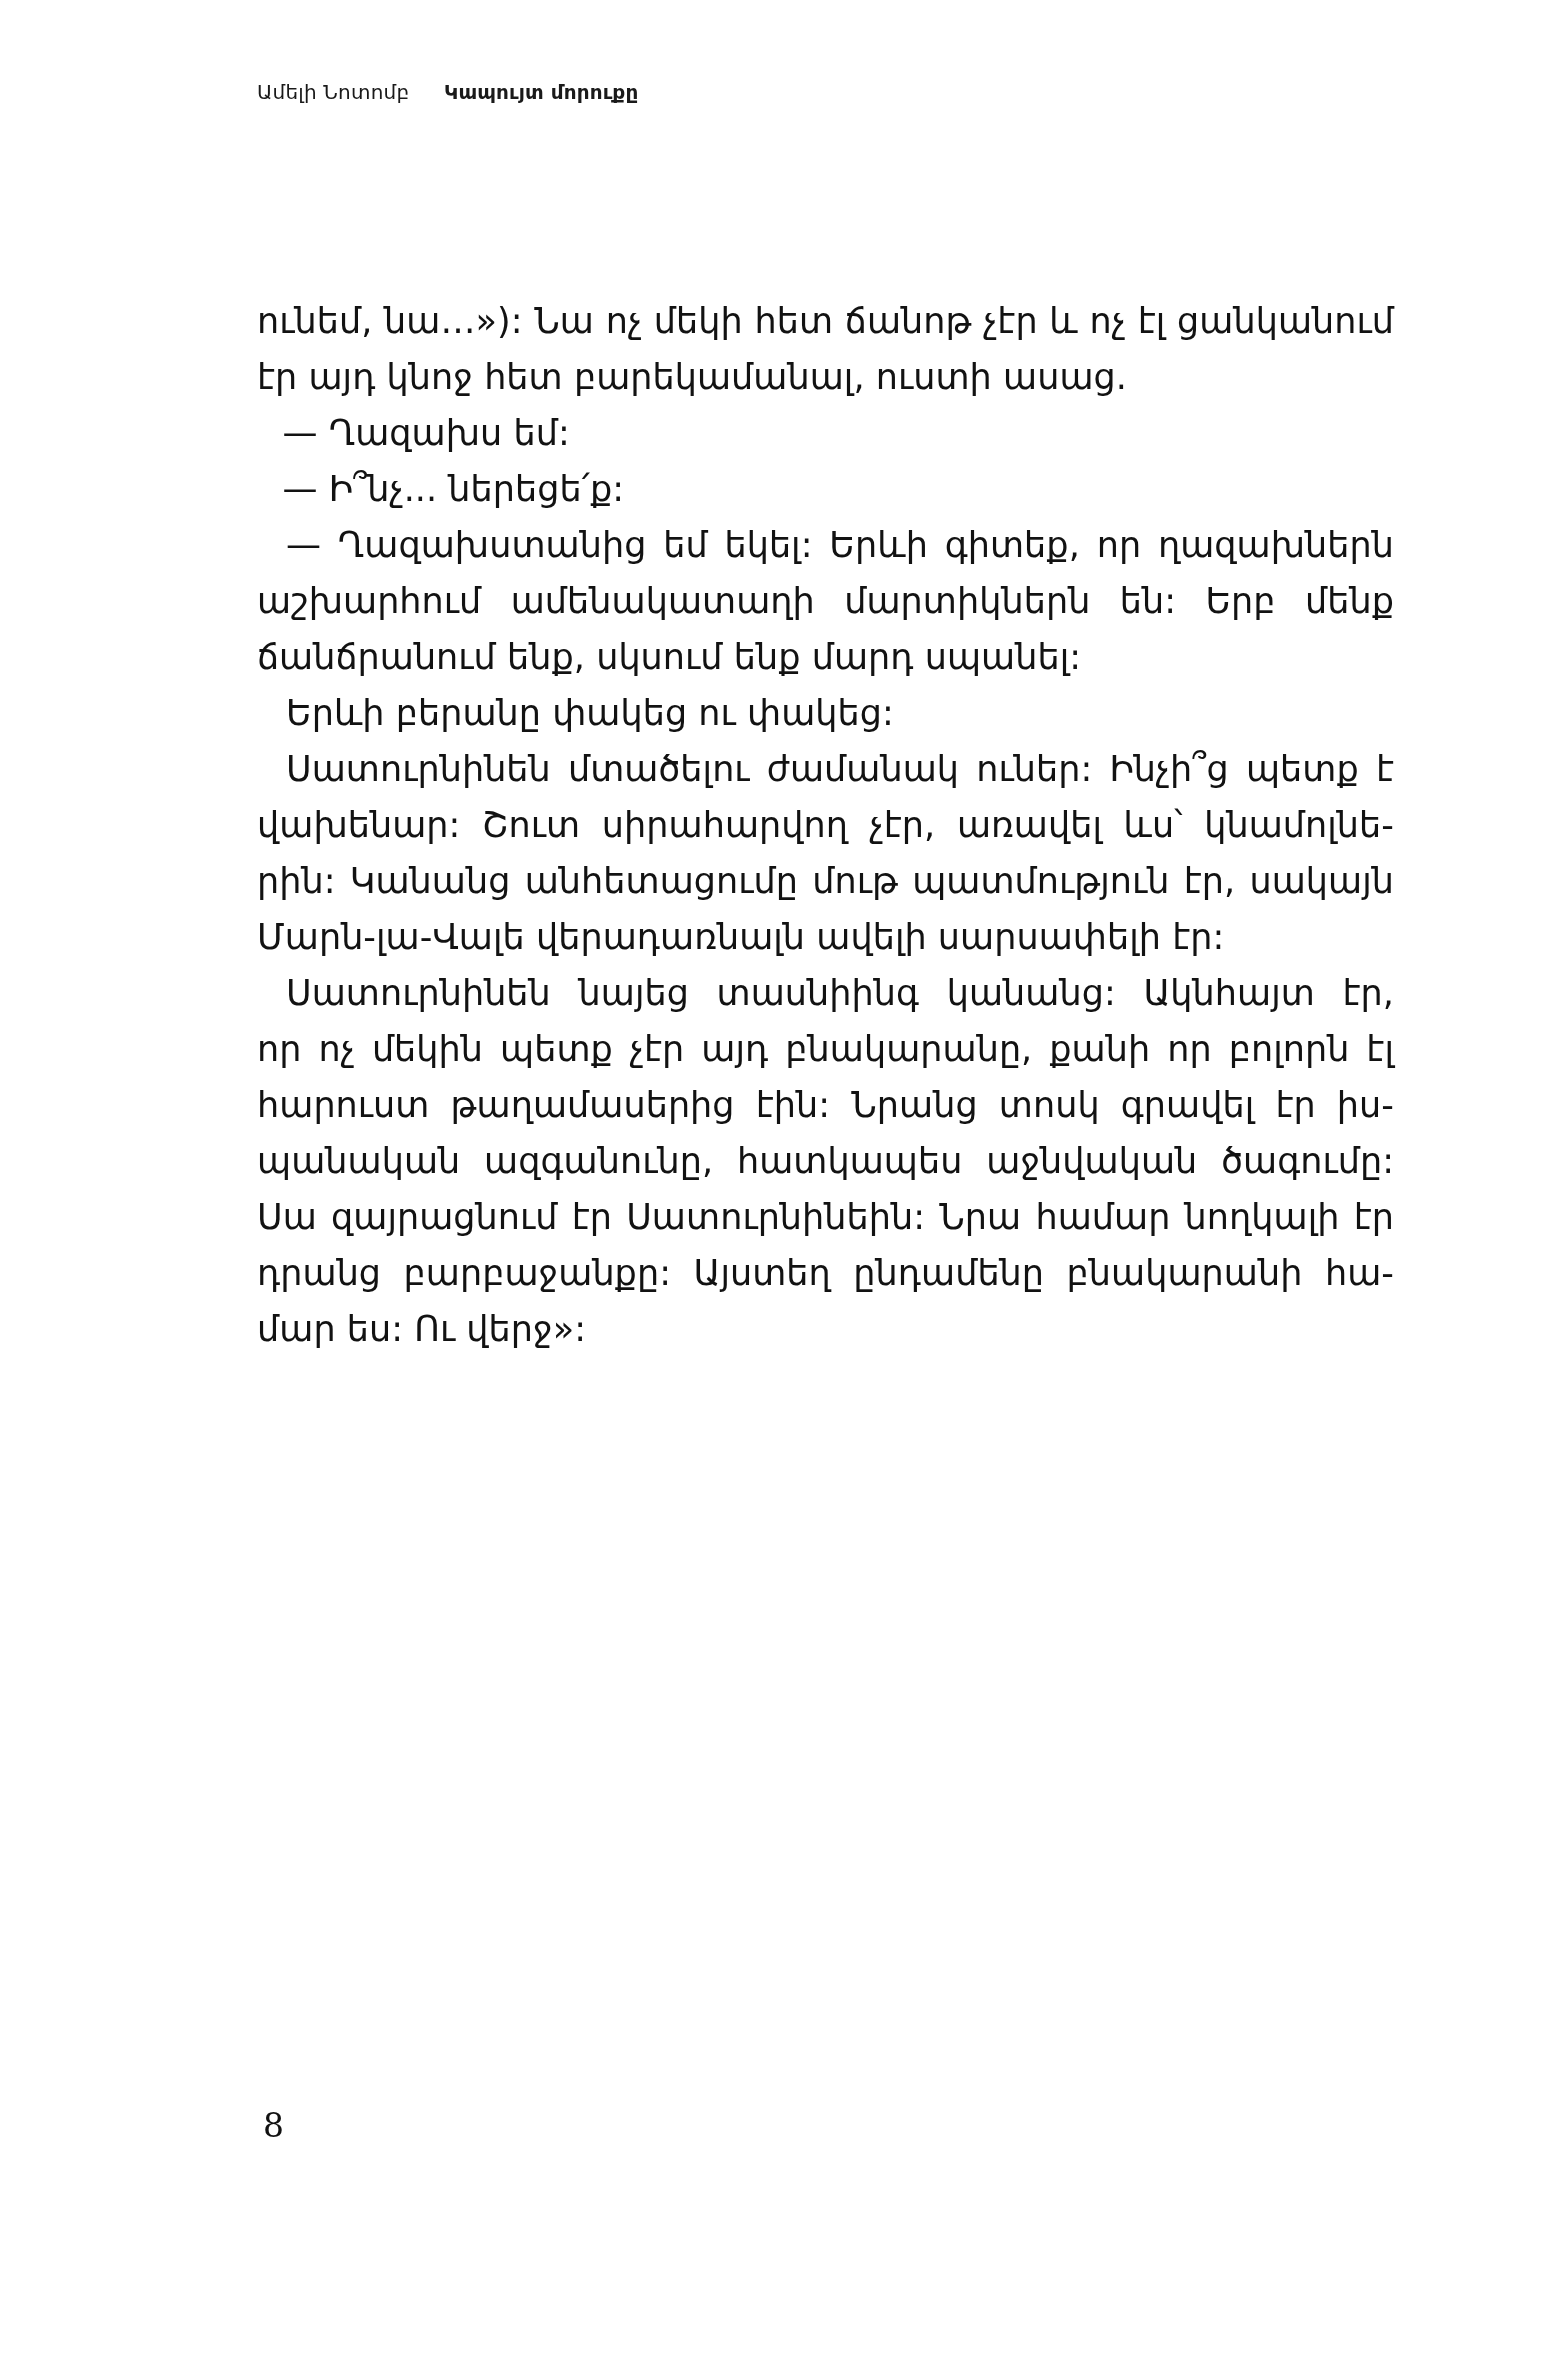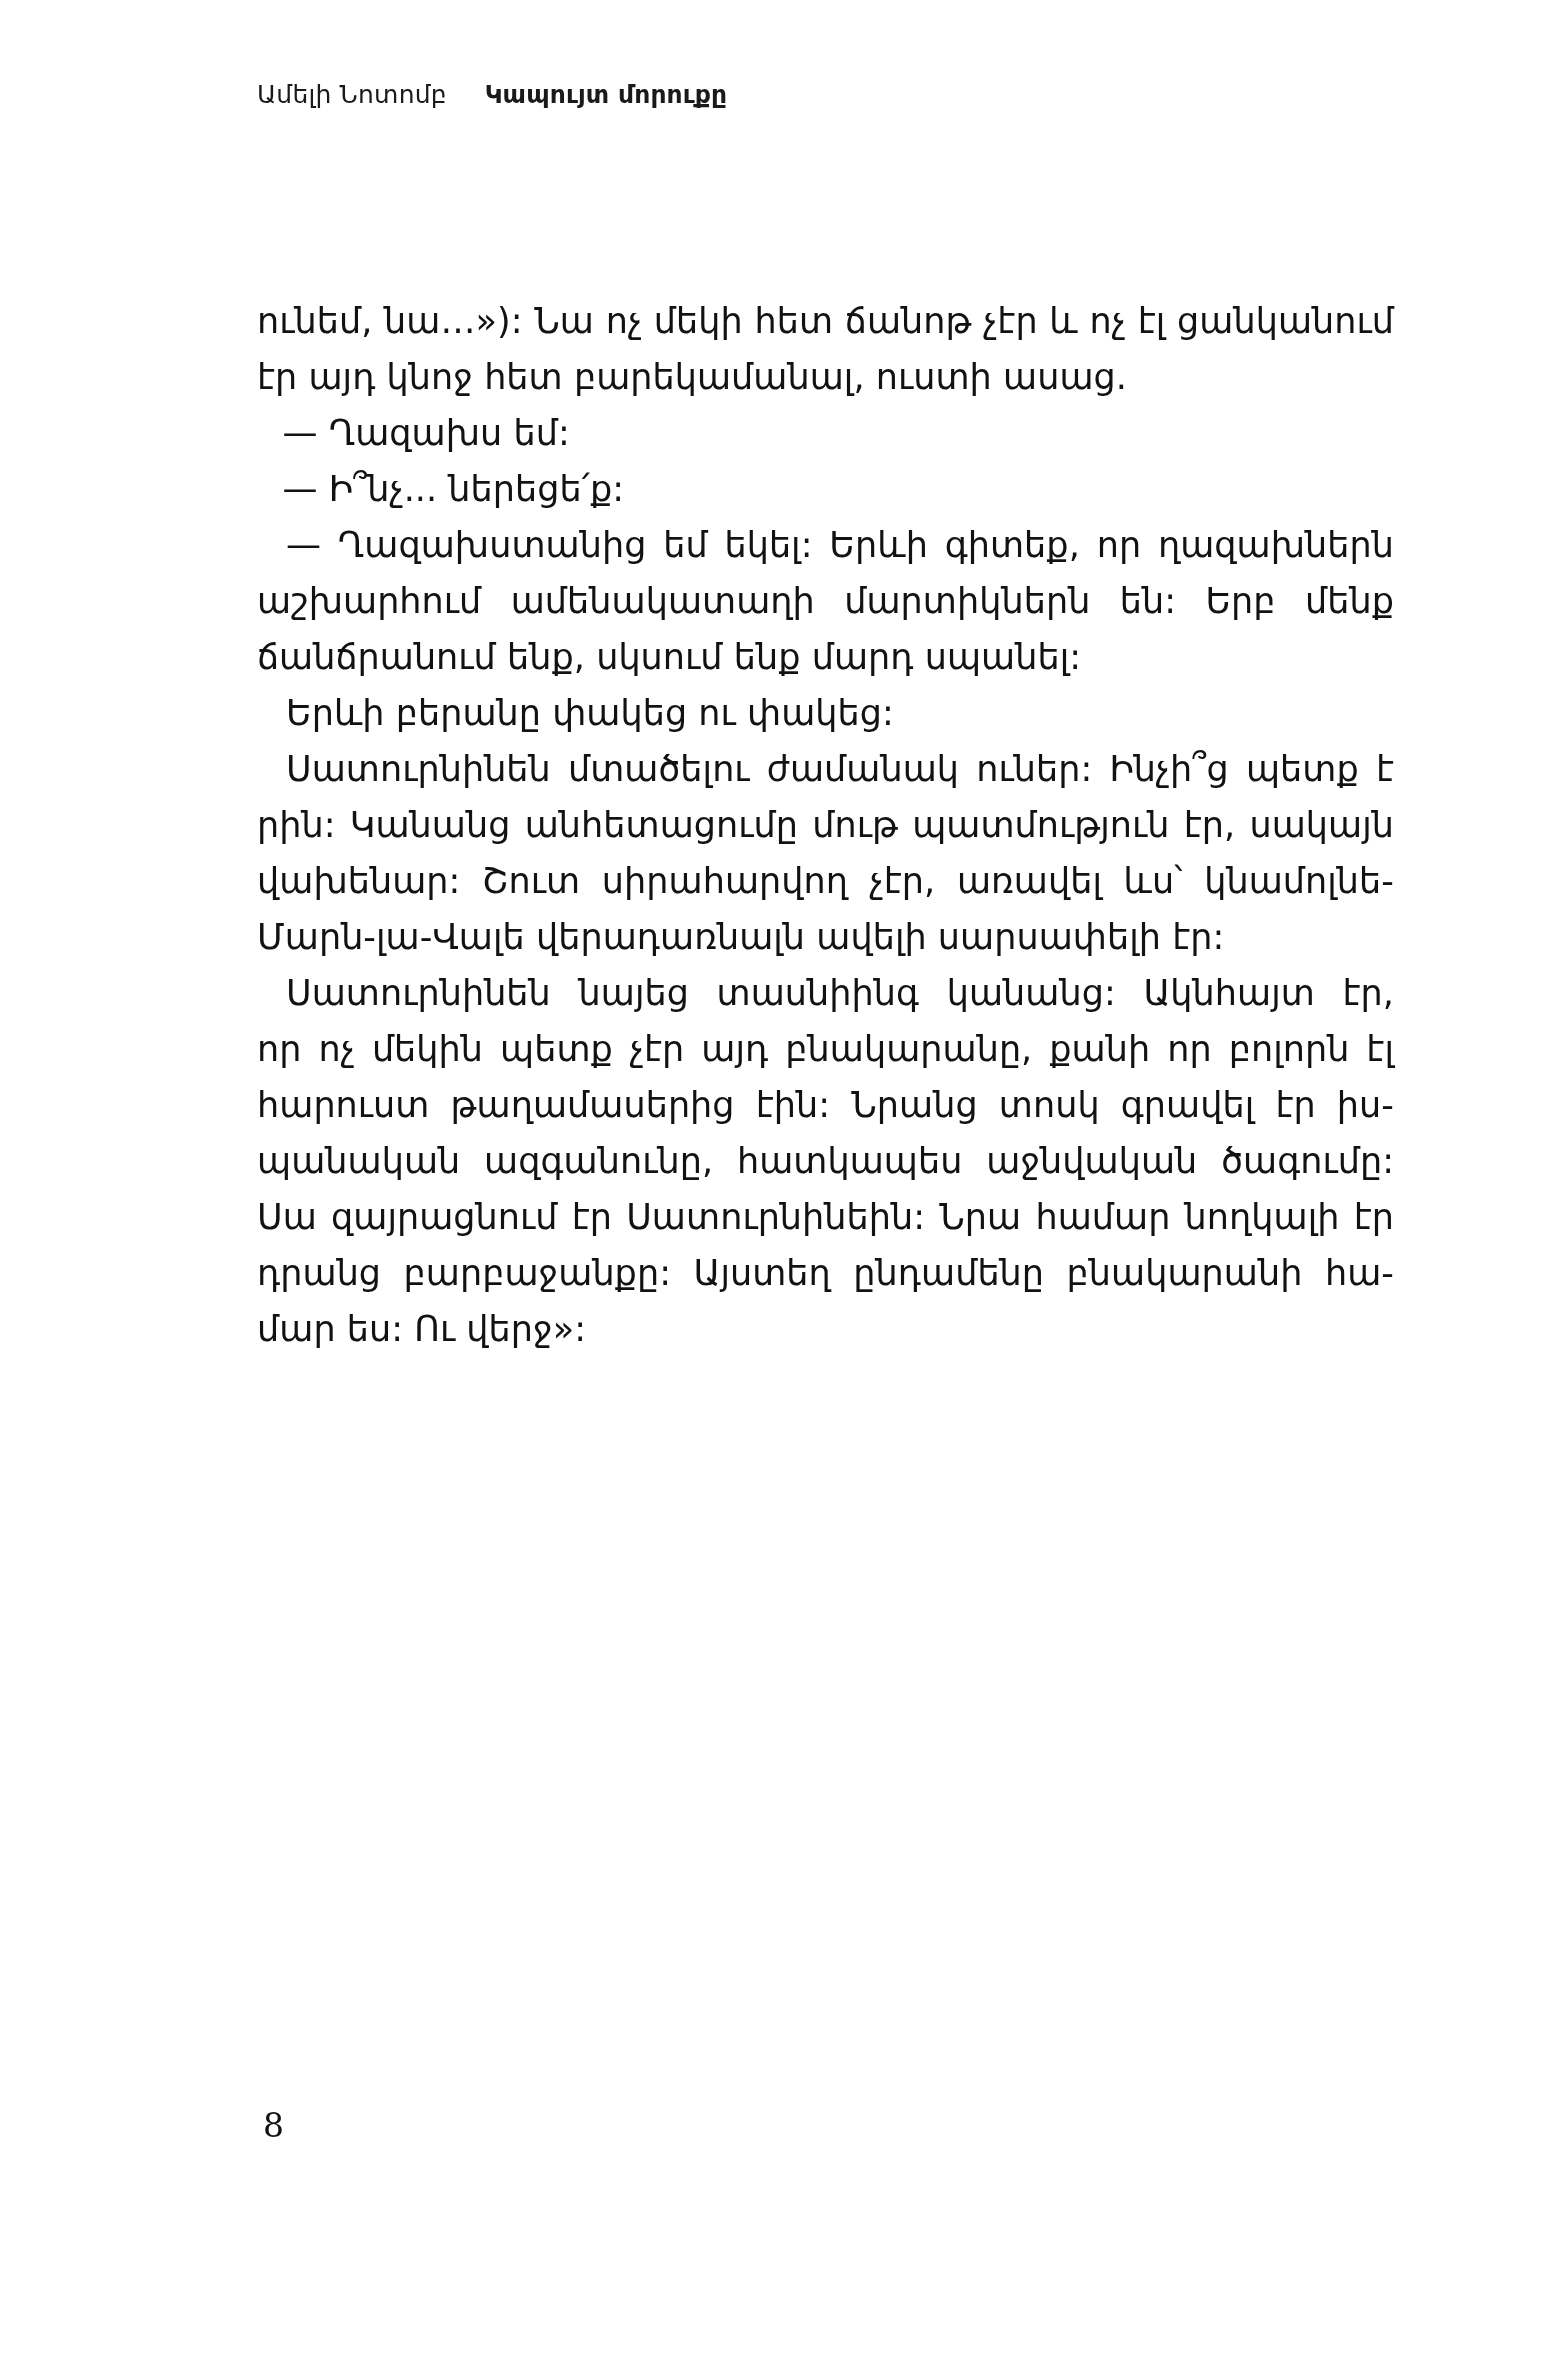--- a/index.html
+++ b/index.html
@@ -18,21 +18,21 @@
     font-family: "DejaVu Sans", "Liberation Sans", sans-serif;
     color: #111111;
   }
 
   
   .running-header {
     position: absolute;
     left: 257px;
     top: 80px;
     width: 1049px;
-    font-size: 25px;
+    font-size: 20px;
     line-height: 1.2;
     color: #1a1a1a;
     white-space: nowrap;
     letter-spacing: 0.2px;
   }
   .running-header .author {
     font-weight: 400;
   }
   .running-header .sep {
     display: inline-block;
@@ -106,22 +106,22 @@
   <div class="textblock">
       <div class="line just">ունեմ, նա…»): Նա ոչ մեկի հետ ճանոթ չէր և ոչ էլ ցանկանում</div>
       <div class="line ">էր այդ կնոջ հետ բարեկամանալ, ուստի ասաց.</div>
       <div class="line indent-dash">— Ղազախս եմ:</div>
       <div class="line indent-dash">— Ի՞նչ... ներեցե՛ք:</div>
       <div class="line just indent-para">— Ղազախստանից եմ եկել: Երևի գիտեք, որ ղազախներն</div>
       <div class="line just">աշխարհում ամենակատաղի մարտիկներն են: Երբ մենք</div>
       <div class="line ">ճանճրանում ենք, սկսում ենք մարդ սպանել:</div>
       <div class="line indent-para">Երևի բերանը փակեց ու փակեց:</div>
       <div class="line just indent-para">Սատուրնինեն մտածելու ժամանակ ուներ: Ինչի՞ց պետք է</div>
+      <div class="line just">վախենար: Շուտ սիրահարվող չէր, առավել ևս՝ կնամոլնե-</div>
       <div class="line just">րին: Կանանց անհետացումը մութ պատմություն էր, սակայն</div>
-      <div class="line just">վախենար: Շուտ սիրահարվող չէր, առավել ևս՝ կնամոլնե-</div>
       <div class="line ">Մարն-լա-Վալե վերադառնալն ավելի սարսափելի էր:</div>
       <div class="line just indent-para">Սատուրնինեն նայեց տասնիինգ կանանց: Ակնհայտ էր,</div>
       <div class="line just">որ ոչ մեկին պետք չէր այդ բնակարանը, քանի որ բոլորն էլ</div>
       <div class="line just">հարուստ թաղամասերից էին: Նրանց տոսկ գրավել էր իս-</div>
       <div class="line just">պանական ազգանունը, հատկապես աջնվական ծագումը:</div>
       <div class="line just">Սա զայրացնում էր Սատուրնինեին: Նրա համար նողկալի էր</div>
       <div class="line just">դրանց բարբաջանքը: Այստեղ ընդամենը բնակարանի հա-</div>
       <div class="line ">մար ես: Ու վերջ»:</div>
     </div>
 

